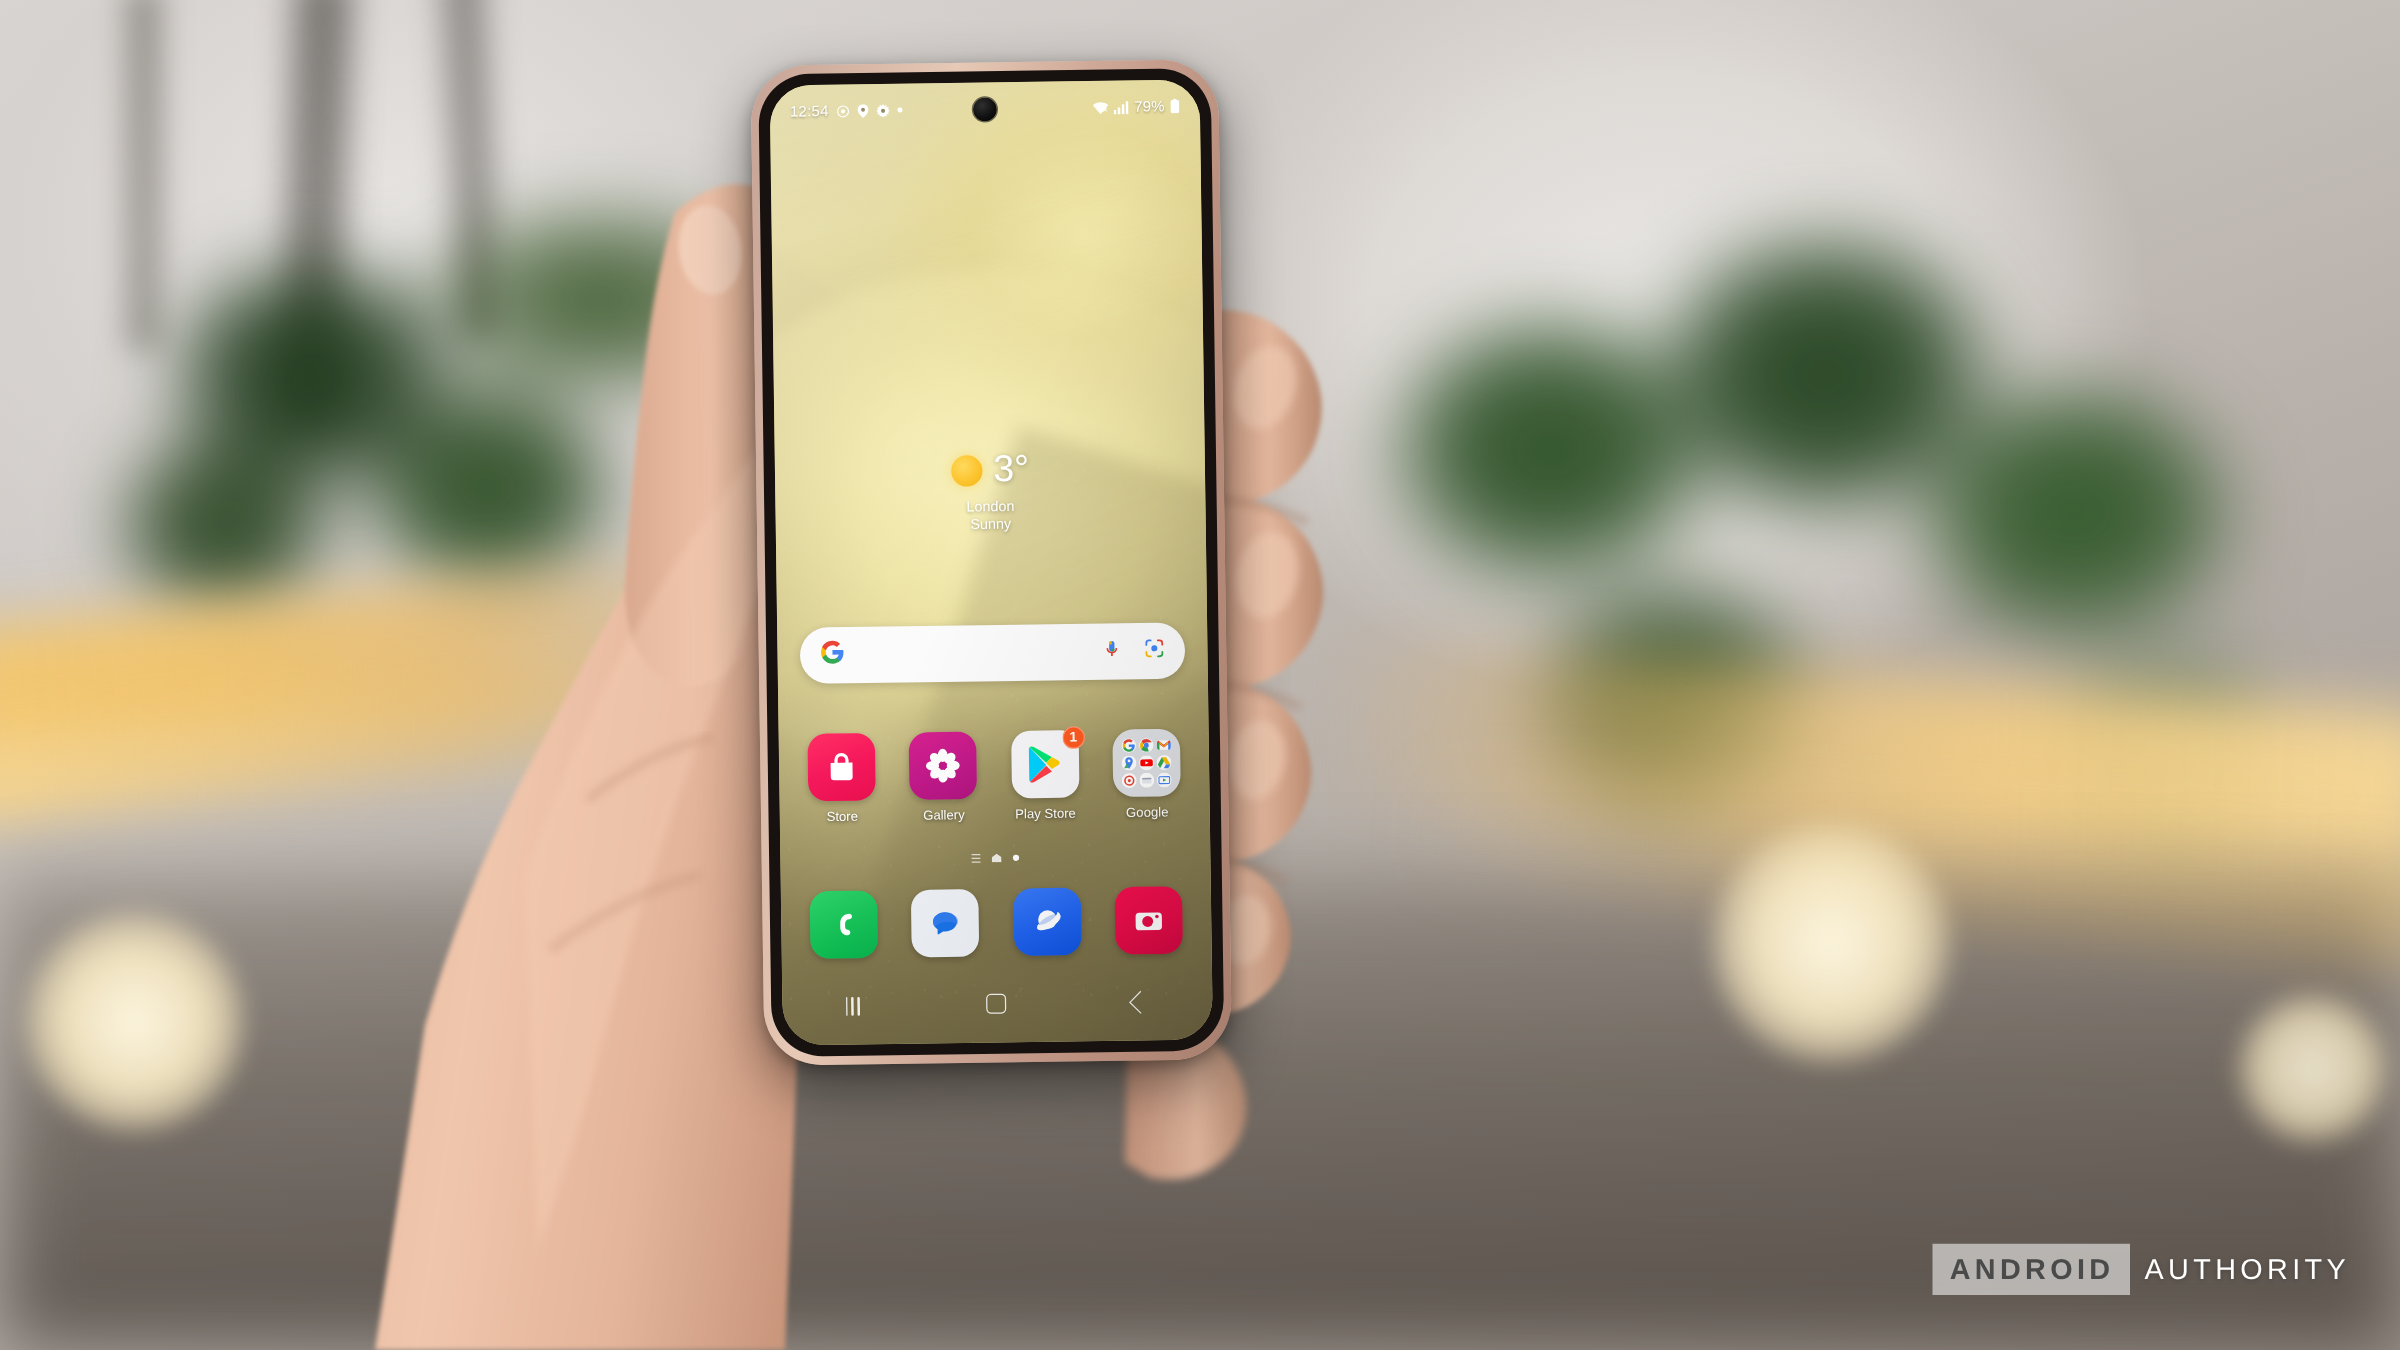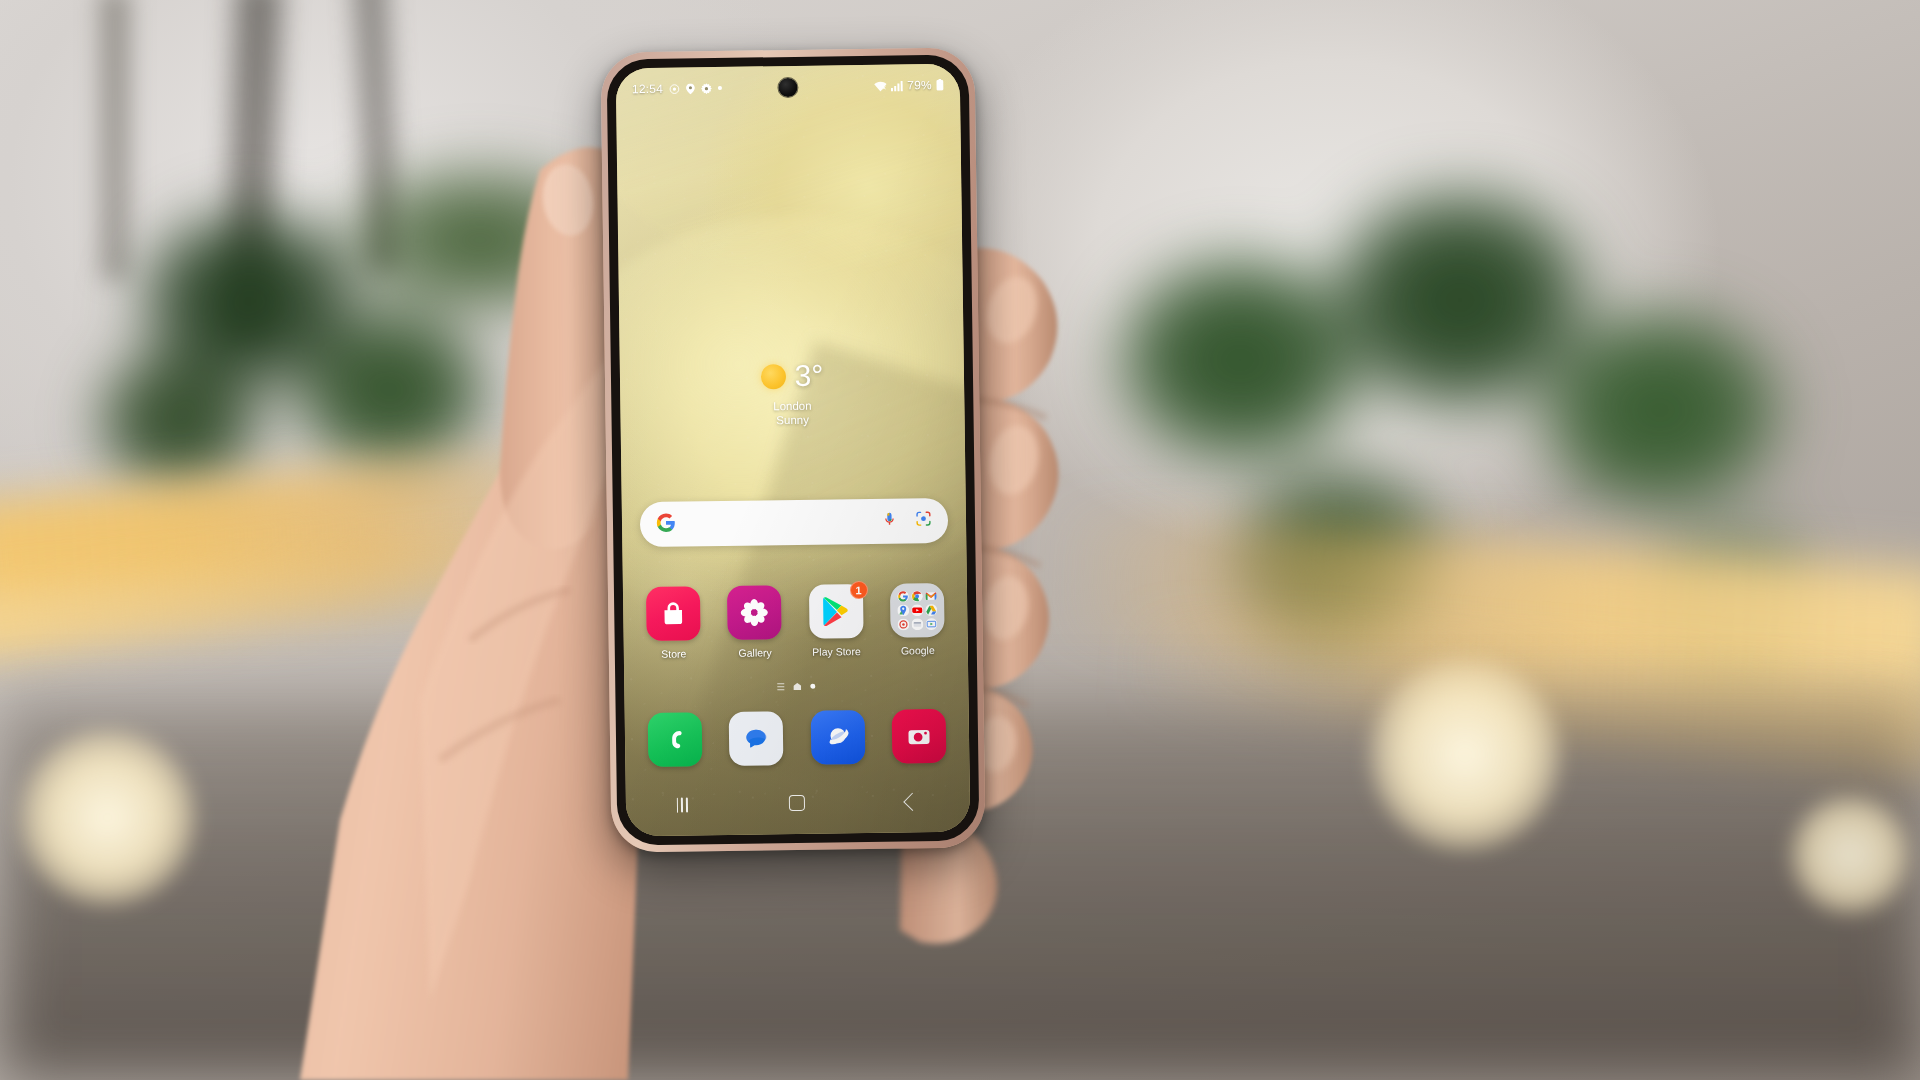--- a/index.html
+++ b/index.html
@@ -680,14 +680,18 @@
             <i></i>
           </span>
         <span class="nav-home"></span>
         <span class="nav-back"></span>
       </div>
 
       <div class="glare"></div>
     </div>
   </div>
 
+  <div id="watermark">
+    <span class="wm-a">ANDROID</span>
+    <span class="wm-b">AUTHORITY</span>
+  </div>
 
 </div>
 
 </body></html>

